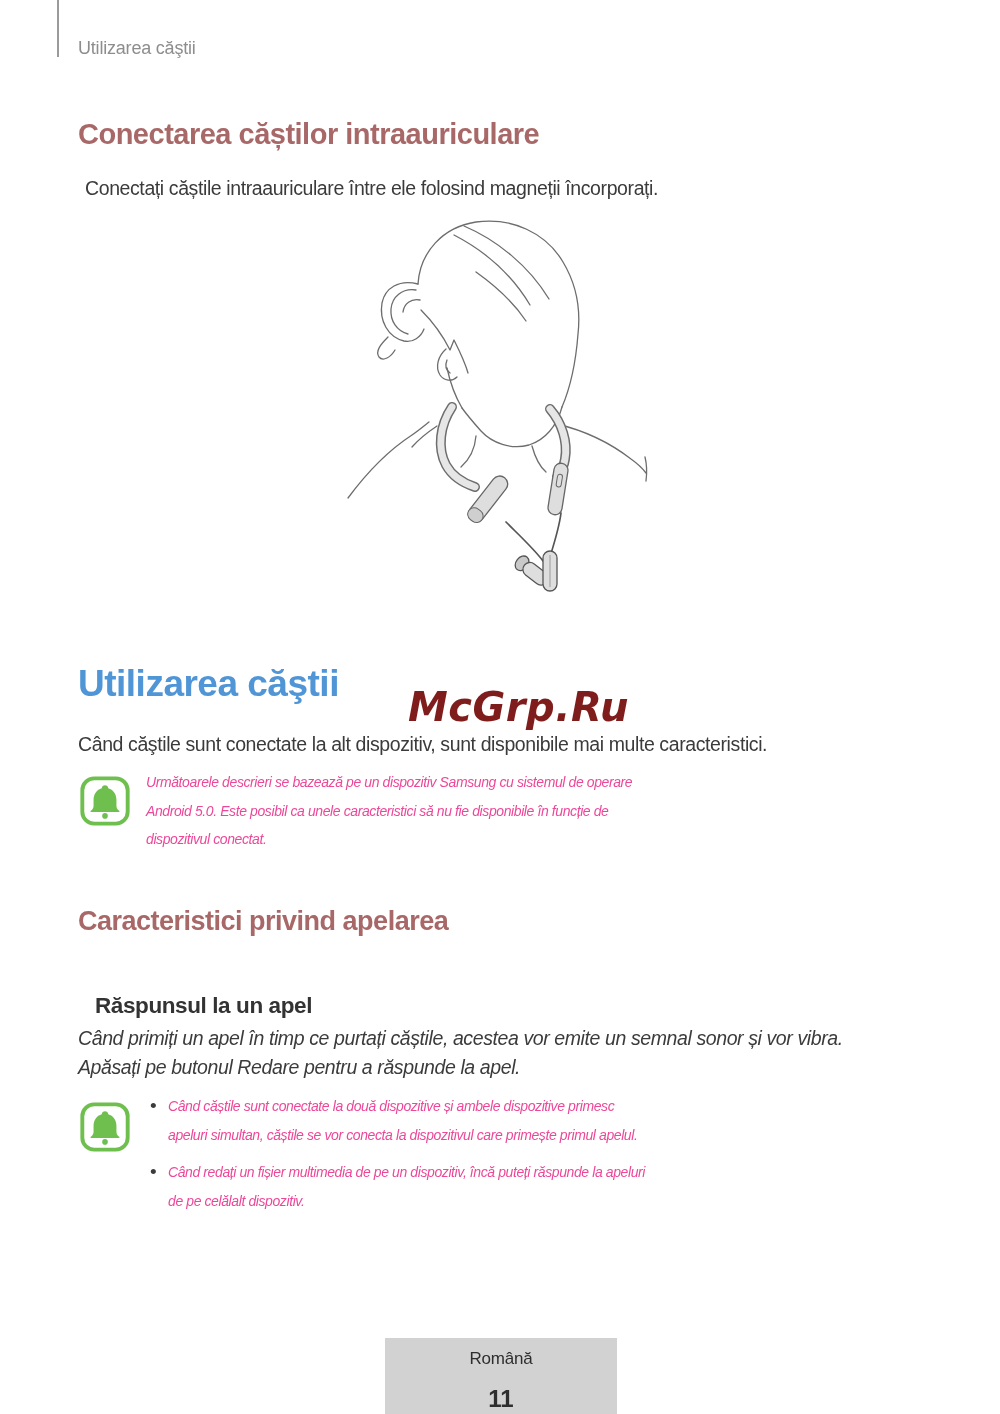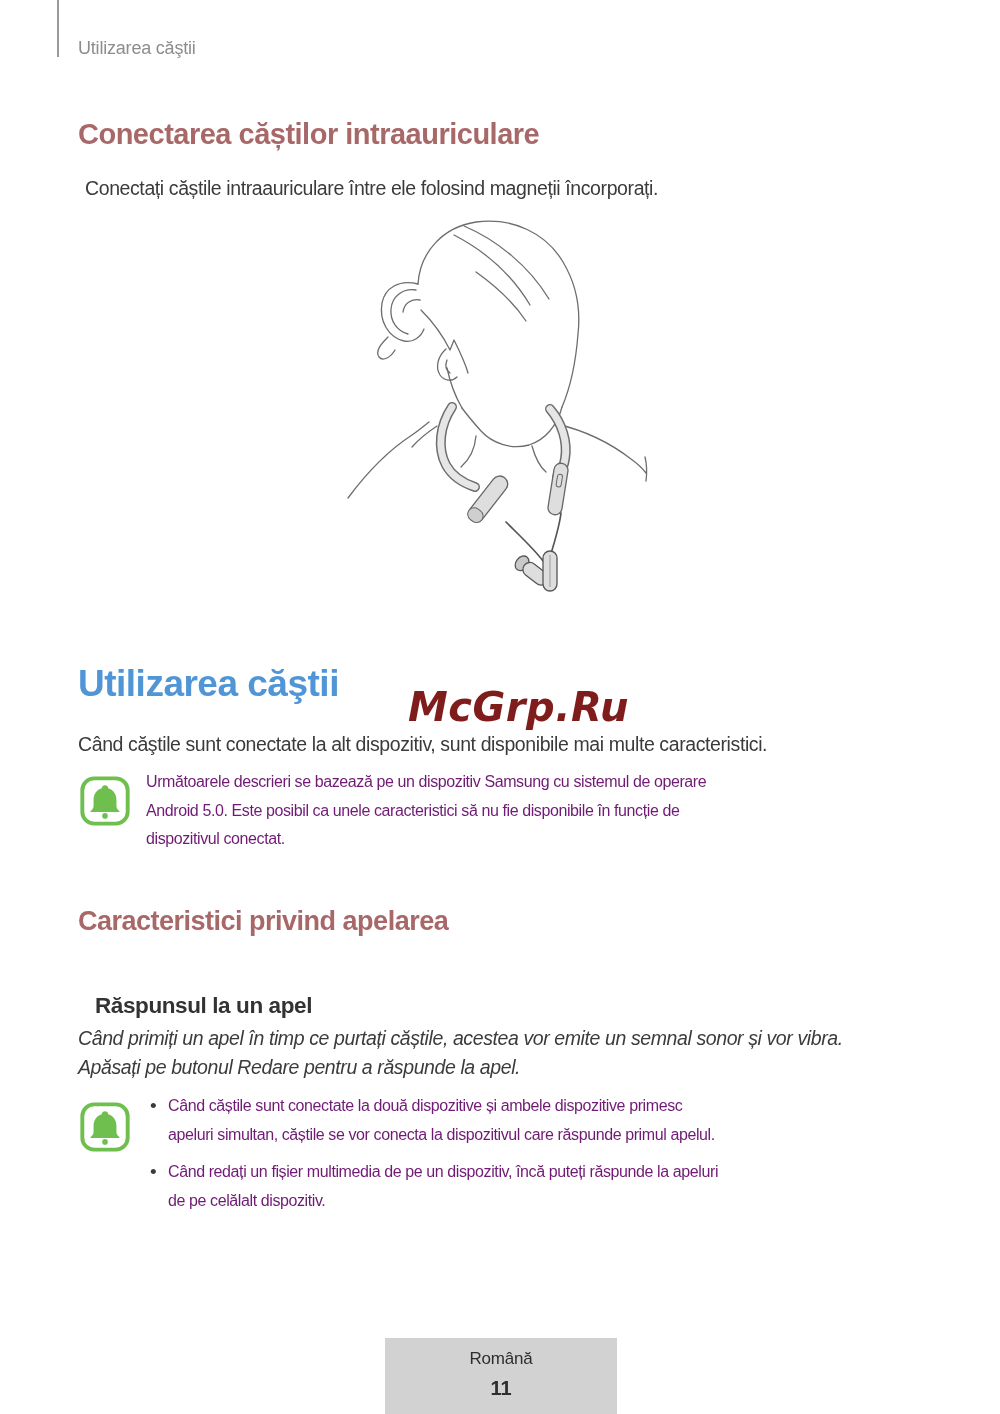--- a/index.html
+++ b/index.html
@@ -21,39 +21,39 @@
   #illustration{left:240px;top:210px;width:520px;height:410px;}
 
   #h1-title{left:78px;top:663px;font-size:37px;font-weight:bold;color:#5096d6;letter-spacing:-0.5px;}
   #watermark{left:408px;top:684px;font-size:40px;color:#7f1d1d;font-style:italic;font-weight:600;
              font-family:"DejaVu Sans",sans-serif;letter-spacing:0.5px;}
 
   #p-usage{left:78px;top:733px;font-size:19.5px;letter-spacing:-0.4px;}
 
   .note{display:flex;align-items:flex-start;}
   .note-icon{flex:0 0 auto;}
-  .note-text{font-size:16px;line-height:28.5px;letter-spacing:-0.4px;color:#701a75;}
+  .note-text{font-size:14px;line-height:28.5px;letter-spacing:-0.4px;color:#ec4899;font-style:italic;}
   #note-usage{left:78px;top:768px;width:880px;}
   #note-usage .note-text{margin-left:14px;width:800px;}
   #note-usage .note-icon{margin-top:6px;}
 
   #h2-calling{left:78px;top:906px;font-size:27px;}
   #h3-answer{left:78px;top:976px;font-size:22.5px;font-weight:bold;color:#333;letter-spacing:-0.4px;}
   #p-answer{left:78px;top:1024px;font-size:19.5px;line-height:29px;width:890px;letter-spacing:-0.4px;font-style:italic;}
 
   #note-calling{left:78px;top:1092px;width:900px;}
   #note-calling .note-icon{margin-top:8px;}
   #note-calling .bullets{margin-left:14px;width:820px;}
   .bullet-row{display:flex;margin-bottom:9px;}
   .bullet-marker{flex:0 0 18px;font-size:19px;line-height:28.5px;color:#3b3b3b;text-align:left;padding-left:4px;}
   .bullet-body{flex:1;}
 
   #footer-box{left:385px;top:1338px;width:232px;height:76px;background:#d2d2d2;text-align:center;}
   #footer-lang{margin-top:11px;font-size:17px;color:#2e2e2e;letter-spacing:-0.2px;}
-  #footer-page{margin-top:8px;font-size:20px;font-weight:bold;color:#2e2e2e;}
+  #footer-page{margin-top:16px;font-size:24px;font-weight:bold;color:#2e2e2e;}
 </style>
 </head>
 <body>
 
 <div id="top-rule" class="abs"></div>
 <div id="running-header" class="abs">Utilizarea căştii</div>
 
 <h2 id="h2-connect" class="abs h2-accent" style="margin:0">Conectarea căștilor intraauriculare</h2>
 <p id="p-connect" class="abs" style="margin:7px">Conectați căștile intraauriculare între ele folosind magneții încorporați.</p>
 
@@ -143,21 +143,21 @@
 <div id="note-calling" class="abs note">
   <svg class="note-icon" width="54" height="54" viewBox="0 0 50 50" aria-hidden="true">
     <rect x="4" y="4" width="42" height="42" rx="11" ry="11" fill="none" stroke="#6fbf4f" stroke-width="3.6"></rect>
     <path fill="#6fbf4f" d="M25,10.5 c-1.6,0 -2.9,1.2 -3,2.8 c-4.6,1.3 -7.6,5.4 -7.6,10.6 l0,5.4 c0,2.2 -1.1,3.6 -2.6,4.8 c-0.5,0.4 -0.2,1.2 0.5,1.2 l25.4,0 c0.7,0 1,-0.8 0.5,-1.2 c-1.5,-1.2 -2.6,-2.6 -2.6,-4.8 l0,-5.4 c0,-5.2 -3,-9.3 -7.6,-10.6 c-0.1,-1.6 -1.4,-2.8 -3,-2.8 z"></path>
     <circle cx="25" cy="38.8" r="2.6" fill="#6fbf4f"></circle>
   </svg>
   <div class="bullets">
     <div class="bullet-row">
       <div class="bullet-marker">•</div>
       <div class="bullet-body note-text preline">Când căștile sunt conectate la două dispozitive și ambele dispozitive primesc
-apeluri simultan, căștile se vor conecta la dispozitivul care răspunde primul apelul.</div>
+apeluri simultan, căștile se vor conecta la dispozitivul care primește primul apelul.</div>
     </div>
     <div class="bullet-row">
       <div class="bullet-marker">•</div>
       <div class="bullet-body note-text preline">Când redați un fișier multimedia de pe un dispozitiv, încă puteți răspunde la apeluri
 de pe celălalt dispozitiv.</div>
     </div>
   </div>
 </div>
 
 <div id="footer-box" class="abs">

